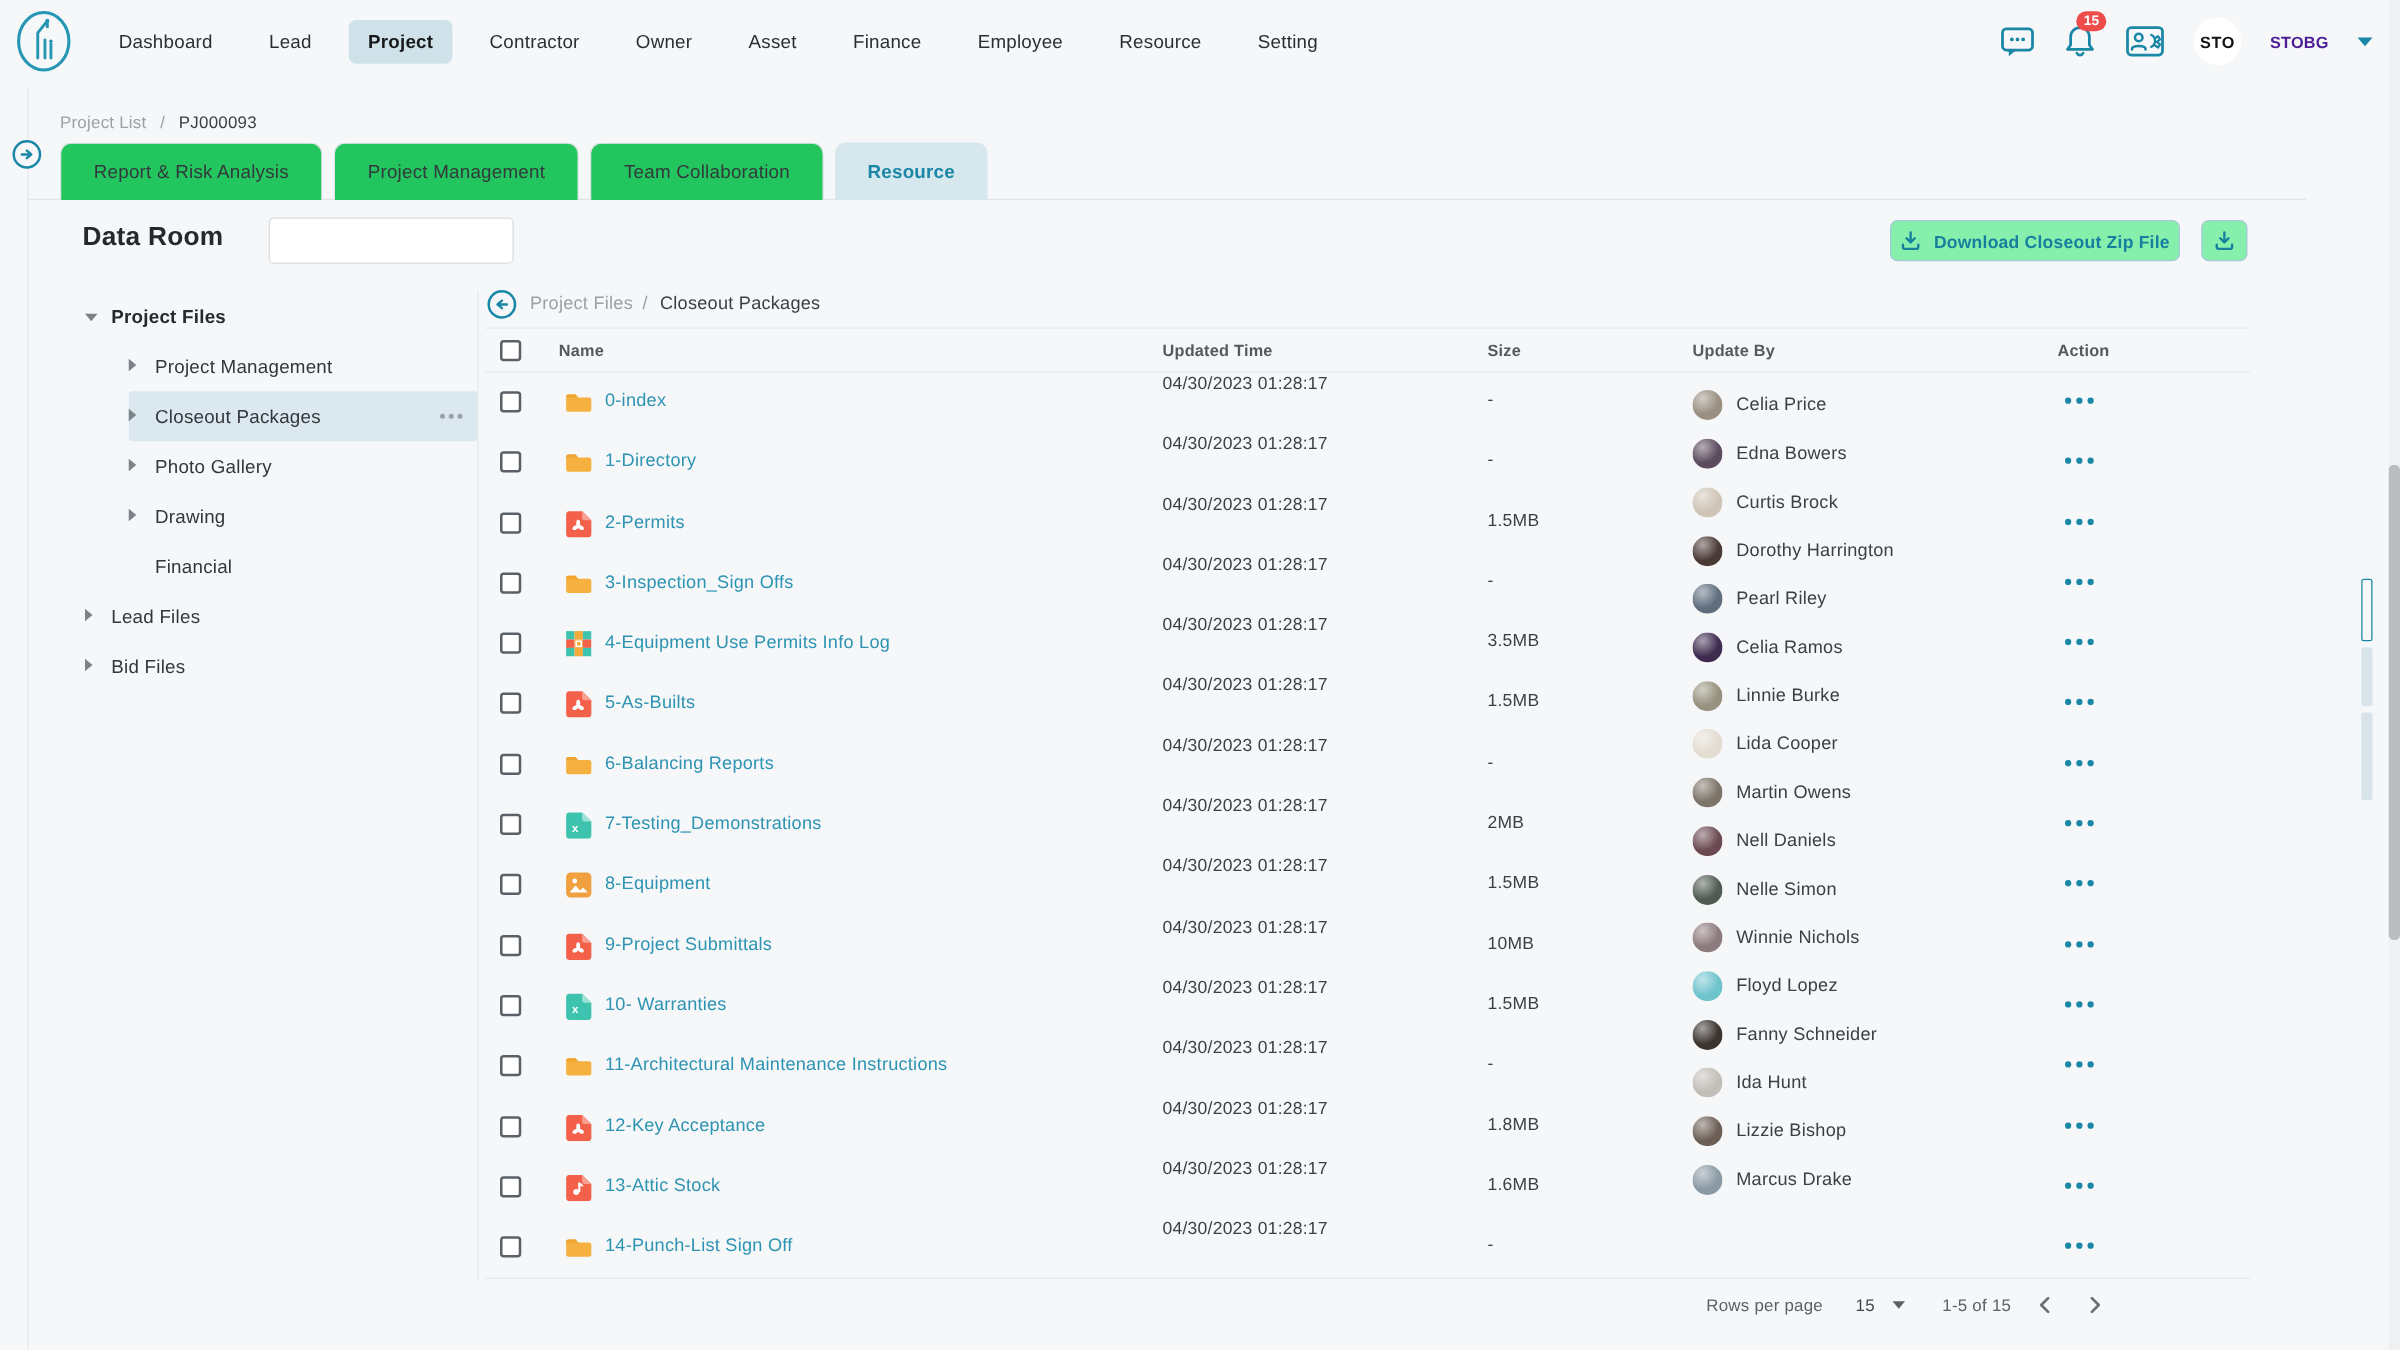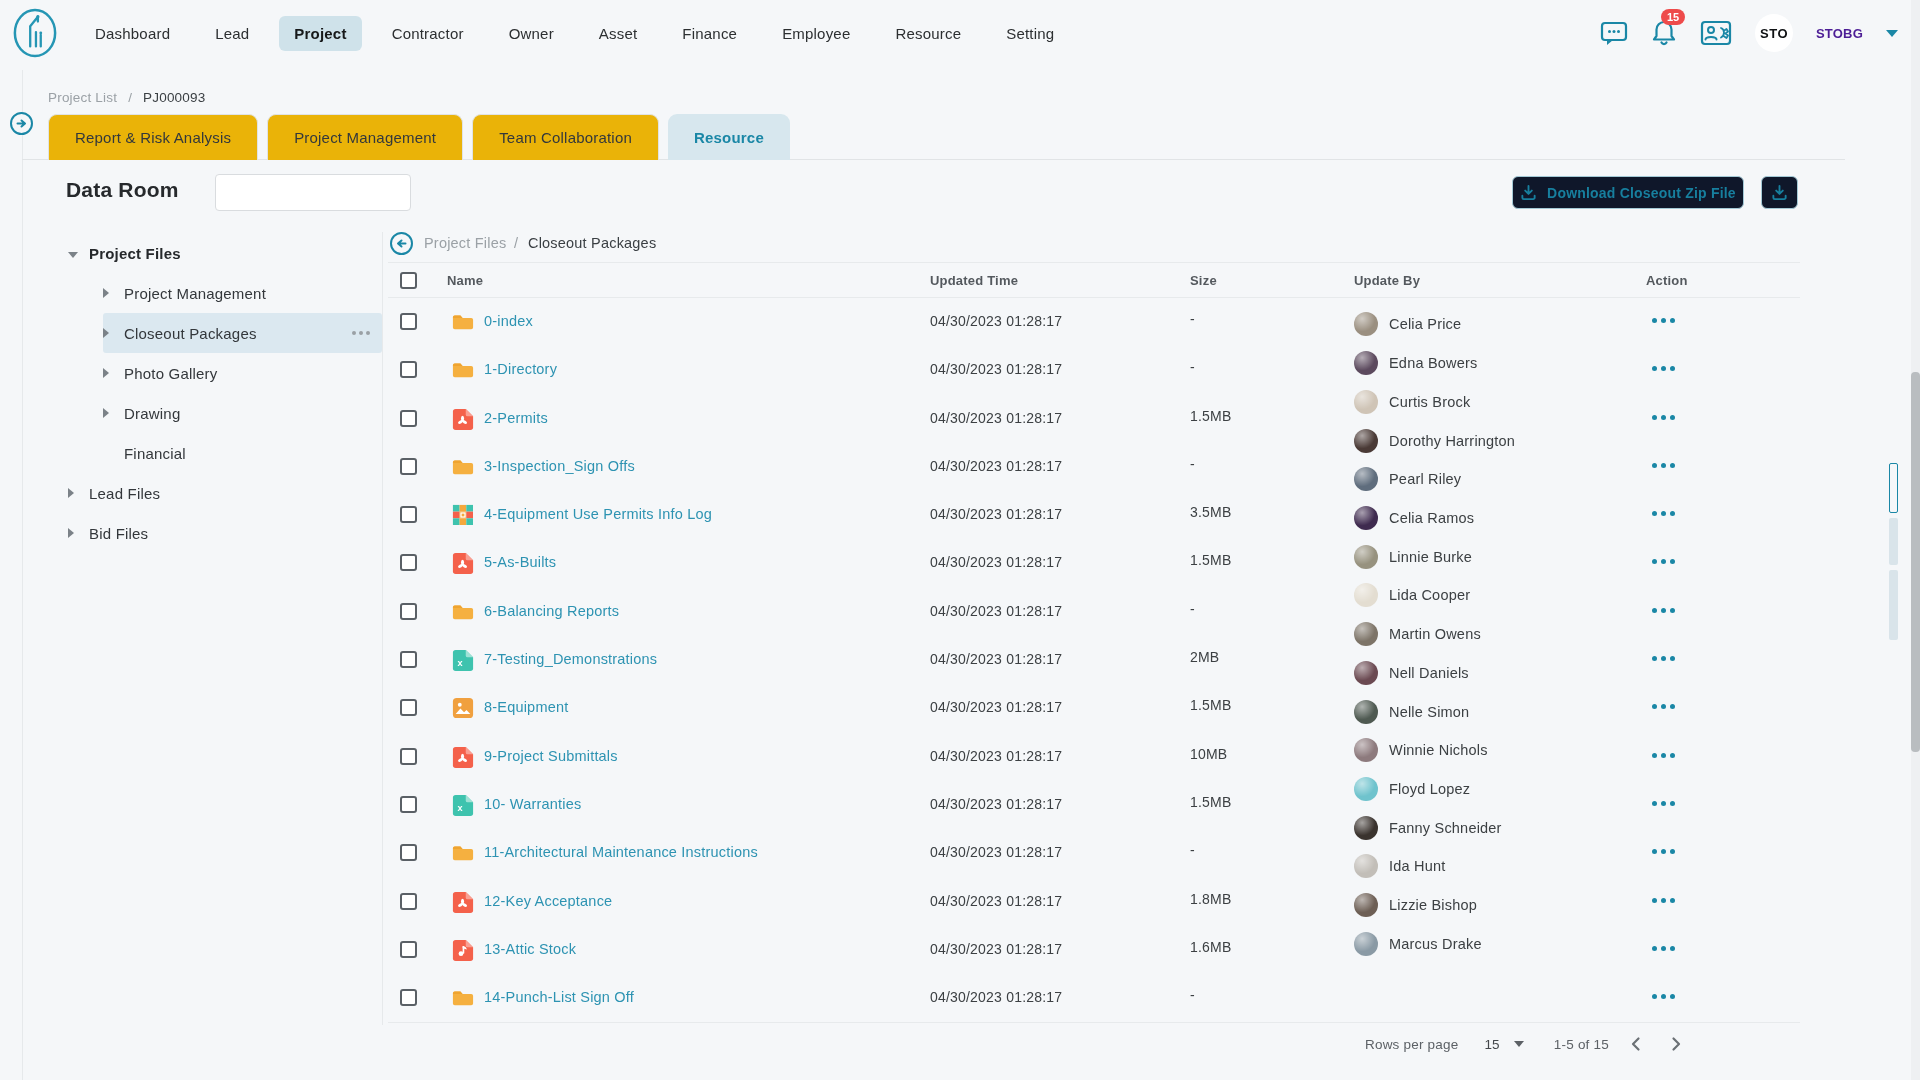--- a/index.html
+++ b/index.html
@@ -24,29 +24,29 @@
   .tabs-underline { position:absolute; left:22px; top:159px; width:1823px; height:1px; background:#e1e4e6; }
   .tree-divider { position:absolute; left:382px; top:232px; width:1px; height:793px; background:#e6e9eb; }
 
   
   .pg-breadcrumb { position:absolute; left:48px; top:90px; font-size:13.5px; }
   .pg-breadcrumb .parent { color:#9ba1a6; }
   .pg-breadcrumb .sep { color:#9ba1a6; margin:0 7px; }
   .pg-breadcrumb .current { color:#3a3f43; }
   .collapse-circle { position:absolute; left:10px; top:112px; width:23px; height:23px; border:2px solid #1a87a6; border-radius:50%; background:#f5f7f9; display:flex; align-items:center; justify-content:center; cursor:pointer; }
   .tabs { position:absolute; left:48px; top:114px; display:flex; gap:9px; height:46px; }
-  .tab { height:46px; display:flex; align-items:center; padding:0 26px; background:#eab308; border:1px solid #e0e3e5; border-bottom:none; border-radius:9px 9px 0 0; font-size:15px; font-weight:500; color:#33383c; cursor:pointer; white-space:nowrap; }
+  .tab { height:46px; display:flex; align-items:center; padding:0 26px; background:#22c55e; border:1px solid #e0e3e5; border-bottom:none; border-radius:9px 9px 0 0; font-size:15px; font-weight:500; color:#33383c; cursor:pointer; white-space:nowrap; }
   .tab.active { background:#d7e7ee; border:none; color:#1a87a6; font-weight:700; }
 
   
   .dr-title { position:absolute; left:66px; top:178px; font-size:21px; font-weight:800; color:#26292c; }
   .search-box { position:absolute; left:215px; top:174px; width:196px; height:37px; background:#fff; border:1px solid #d9dcdf; border-radius:4px; display:flex; align-items:center; }
   .search-box input { flex:1; border:none; outline:none; background:transparent; font-size:14px; padding:0 10px; font-family:"Liberation Sans",sans-serif; }
   .search-box .mag { margin-right:10px; }
-  .dl-btn { position:absolute; top:176px; height:33px; background:#0f172a; border:1px solid #a3c9d6; border-radius:6px; display:flex; align-items:center; justify-content:center; gap:10px; color:#177f9e; font-size:14px; font-weight:700; cursor:pointer; }
+  .dl-btn { position:absolute; top:176px; height:33px; background:#86efac; border:1px solid #a3c9d6; border-radius:6px; display:flex; align-items:center; justify-content:center; gap:10px; color:#177f9e; font-size:14px; font-weight:700; cursor:pointer; }
   .dl-btn.big { left:1512px; width:232px; }
   .dl-btn.small { left:1761px; width:37px; }
 
   
   .tree { position:absolute; left:48px; top:233px; width:334px; }
   .tnode { position:relative; height:40px; display:flex; align-items:center; cursor:pointer; }
   .tnode .caret { width:12px; display:inline-block; margin-right:9px; }
   .tri-right { width:0; height:0; border-top:5px solid transparent; border-bottom:5px solid transparent; border-left:6px solid #7b8288; display:inline-block; }
   .tri-down  { width:0; height:0; border-left:5px solid transparent; border-right:5px solid transparent; border-top:6px solid #7b8288; display:inline-block; }
   .tnode .tlabel { font-size:15px; color:#33373b; white-space:nowrap; }
@@ -69,21 +69,21 @@
   .thead span { position:absolute; top:10px; font-size:13px; font-weight:600; color:#54595e; }
   .cb { display:inline-block; width:17px; height:17px; border:2px solid #5a6066; border-radius:3px; background:#fff; cursor:pointer; }
   .thead .cb { position:absolute; left:12px; top:9px; }
   .col-name { left:59px; } .col-time { left:542px; } .col-size { left:802px; } .col-upby { left:966px; } .col-action { left:1258px; }
 
   .tbody { position:relative; height:725px; border-bottom:1px solid #e7eaec; }
   .trow { position:relative; height:48.3px; }
   .trow .cb { position:absolute; left:12px; top:15px; }
   .trow .ficon { position:absolute; left:64px; top:13px; width:22px; height:22px; }
   .trow .fname { position:absolute; left:96px; top:15px; font-size:14.5px; color:#2d93b2; cursor:pointer; text-decoration:none; white-space:nowrap; }
-  .trow .ftime { position:absolute; left:542px; top:15px; font-size:14px; color:#3c4043; }
+  .trow .ftime { position:absolute; left:542px; top:0; font-size:14px; color:#3c4043; }
   .trow .fsize { position:absolute; left:802px; top:13px; font-size:14px; color:#3c4043; }
   .trow .factions { position:absolute; left:1264px; top:20px; display:flex; gap:4px; cursor:pointer; }
   .trow .factions i { width:5px; height:5px; border-radius:50%; background:#1a87a6; }
 
   .upby { position:absolute; left:966px; top:7px; width:300px; }
   .uitem { height:38.72px; display:flex; align-items:center; gap:11px; }
   .uavatar { width:24px; height:24px; border-radius:50%; flex:0 0 24px; background-image:radial-gradient(circle at 34% 28%, rgba(255,255,255,.55), rgba(255,255,255,0) 55%); }
   .uname { font-size:14.5px; color:#3c4043; white-space:nowrap; }
 
   

